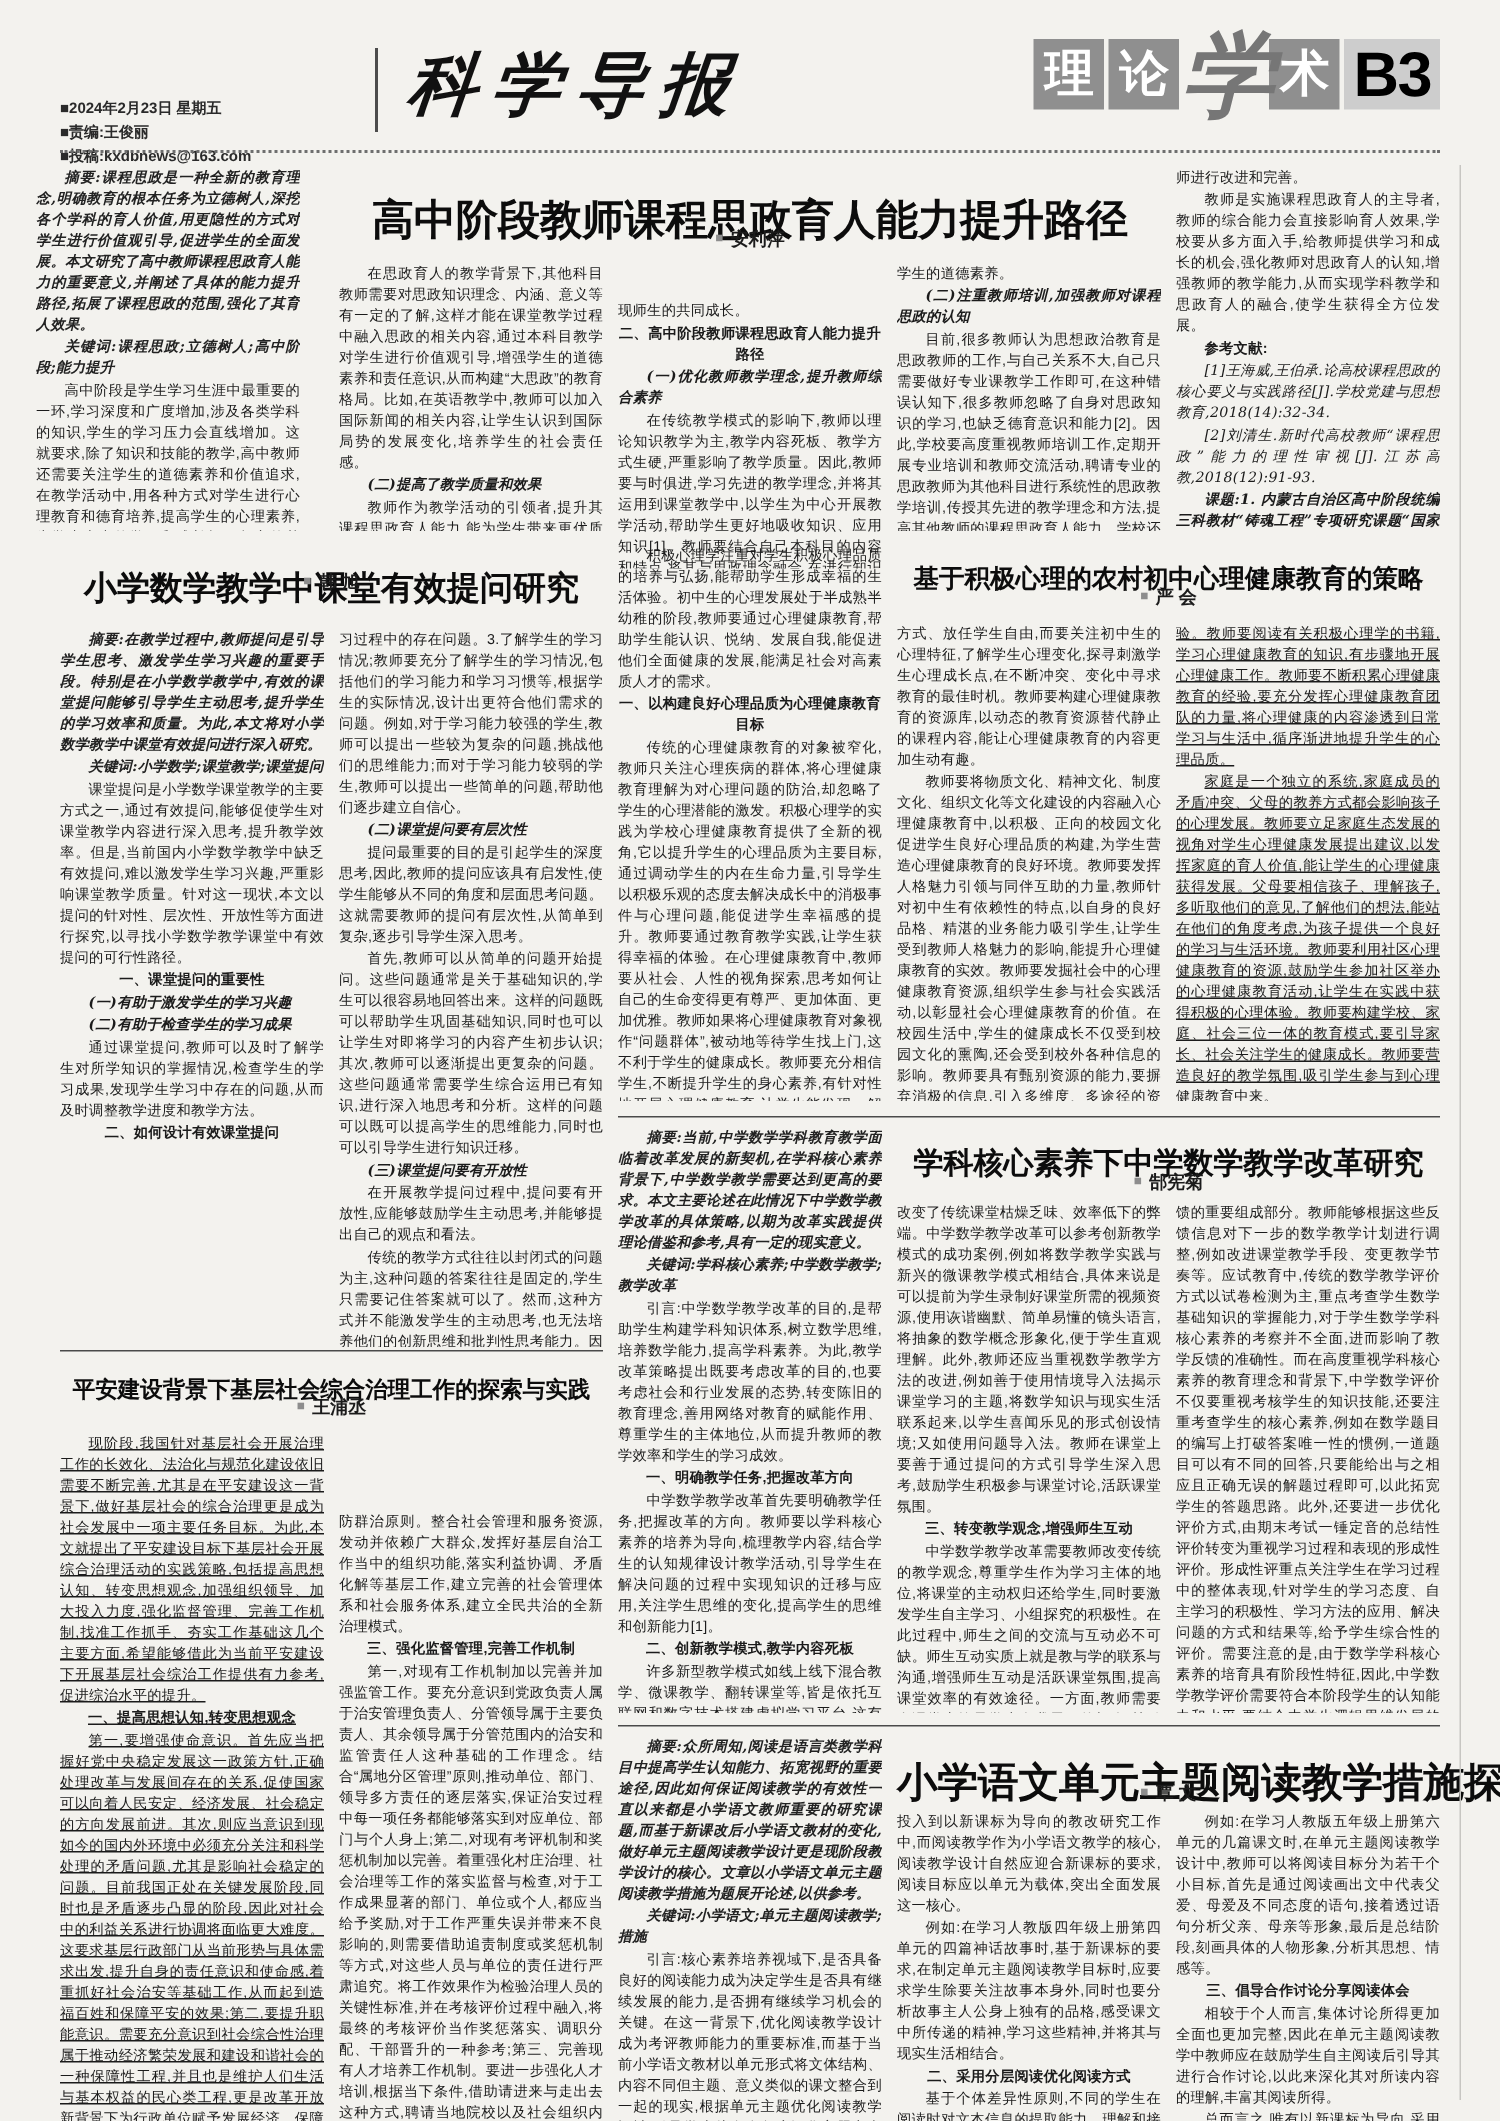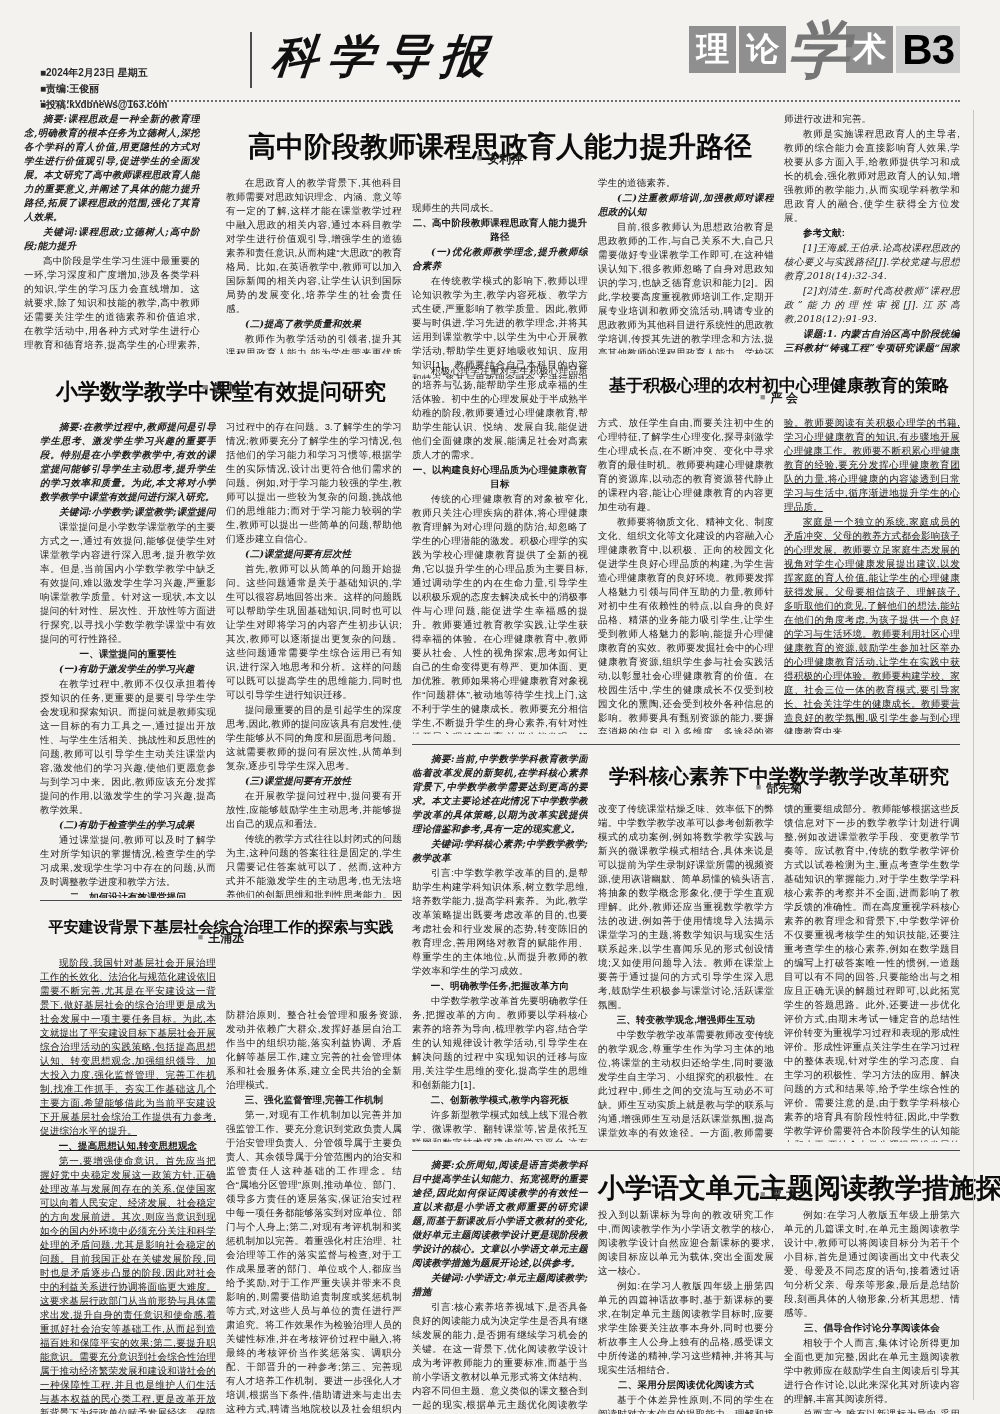--- a/index.html
+++ b/index.html
@@ -103,30 +103,29 @@
     <h1 class="headline" style="left:40px;top:362px;width:362px;font-size:22px;line-height:30px;">小学数学教学中课堂有效提问研究</h1>
     <div class="authorline" style="left:40px;top:380px;width:362px;text-align:center;">
       <span class="sq">■</span><span>韩 旭</span>
     </div>
     <div class="col" style="left:40px;top:420px;width:176px;height:478px;">
         <p class="p-kai">摘要:在教学过程中,教师提问是引导学生思考、激发学生学习兴趣的重要手段。特别是在小学数学教学中,有效的课堂提问能够引导学生主动思考,提升学生的学习效率和质量。为此,本文将对小学数学教学中课堂有效提问进行深入研究。</p>
         <p class="p-kai">关键词:小学数学;课堂教学;课堂提问</p>
         <p class="p-body">课堂提问是小学数学课堂教学的主要方式之一,通过有效提问,能够促使学生对课堂教学内容进行深入思考,提升教学效率。但是,当前国内小学数学教学中缺乏有效提问,难以激发学生学习兴趣,严重影响课堂教学质量。针对这一现状,本文以提问的针对性、层次性、开放性等方面进行探究,以寻找小学数学教学课堂中有效提问的可行性路径。</p>
         <p class="p-h1">一、课堂提问的重要性</p>
         <p class="p-h2">(一)有助于激发学生的学习兴趣</p>
-        <p class="p-body">在教学过程中,教师不仅仅承担着传授知识的任务,更重要的是要引导学生学会发现和探索知识。而提问就是教师实现这一目标的有力工具之一,通过提出开放性、与学生生活相关、挑战性和反思性的问题,教师可以引导学生主动关注课堂内容,激发他们的学习兴趣,使他们更愿意参与到学习中来。因此,教师应该充分发挥提问的作用,以激发学生的学习兴趣,提高教学效果。</p>
         <p class="p-h2">(二)有助于检查学生的学习成果</p>
         <p class="p-body">通过课堂提问,教师可以及时了解学生对所学知识的掌握情况,检查学生的学习成果,发现学生学习中存在的问题,从而及时调整教学进度和教学方法。</p>
         <p class="p-h1">二、如何设计有效课堂提问</p>
       </div>
     <div class="col" style="left:226px;top:420px;width:176px;height:478px;">
         <p class="p-cont">习过程中的存在问题。3.了解学生的学习情况;教师要充分了解学生的学习情况,包括他们的学习能力和学习习惯等,根据学生的实际情况,设计出更符合他们需求的问题。例如,对于学习能力较强的学生,教师可以提出一些较为复杂的问题,挑战他们的思维能力;而对于学习能力较弱的学生,教师可以提出一些简单的问题,帮助他们逐步建立自信心。</p>
         <p class="p-h2">(二)课堂提问要有层次性</p>
+        <p class="p-body">提问最重要的目的是引起学生的深度思考,因此,教师的提问应该具有启发性,使学生能够从不同的角度和层面思考问题。这就需要教师的提问有层次性,从简单到复杂,逐步引导学生深入思考。</p>
         <p class="p-body">首先,教师可以从简单的问题开始提问。这些问题通常是关于基础知识的,学生可以很容易地回答出来。这样的问题既可以帮助学生巩固基础知识,同时也可以让学生对即将学习的内容产生初步认识;其次,教师可以逐渐提出更复杂的问题。这些问题通常需要学生综合运用已有知识,进行深入地思考和分析。这样的问题可以既可以提高学生的思维能力,同时也可以引导学生进行知识迁移。</p>
-        <p class="p-body">提问最重要的目的是引起学生的深度思考,因此,教师的提问应该具有启发性,使学生能够从不同的角度和层面思考问题。这就需要教师的提问有层次性,从简单到复杂,逐步引导学生深入思考。</p>
         <p class="p-h2">(三)课堂提问要有开放性</p>
         <p class="p-body">在开展教学提问过程中,提问要有开放性,应能够鼓励学生主动思考,并能够提出自己的观点和看法。</p>
         <p class="p-body">传统的教学方式往往以封闭式的问题为主,这种问题的答案往往是固定的,学生只需要记住答案就可以了。然而,这种方式并不能激发学生的主动思考,也无法培养他们的创新思维和批判性思考能力。因此,我们需要改变这种教学方式,让课堂提问具有开放性。开放性的问题是指那些没有固定答案的问题,学生需要通过自己的思考和探索来寻找答案。这种问题可以鼓励学生主动思考,提出自己的观点和想法,从而培养他们的独立思考能力和创新思维[2]。</p>
       </div>
   </section>
 
   <section>
     <div class="col" style="left:412px;top:364px;width:176px;height:370px;">
         <p class="p-body">积极心理学注重对学生积极心理品质的培养与弘扬,能帮助学生形成幸福的生活体验。初中生的心理发展处于半成熟半幼稚的阶段,教师要通过心理健康教育,帮助学生能认识、悦纳、发展自我,能促进他们全面健康的发展,能满足社会对高素质人才的需求。</p>
         <p class="p-h1">一、以构建良好心理品质为心理健康教育目标</p>

